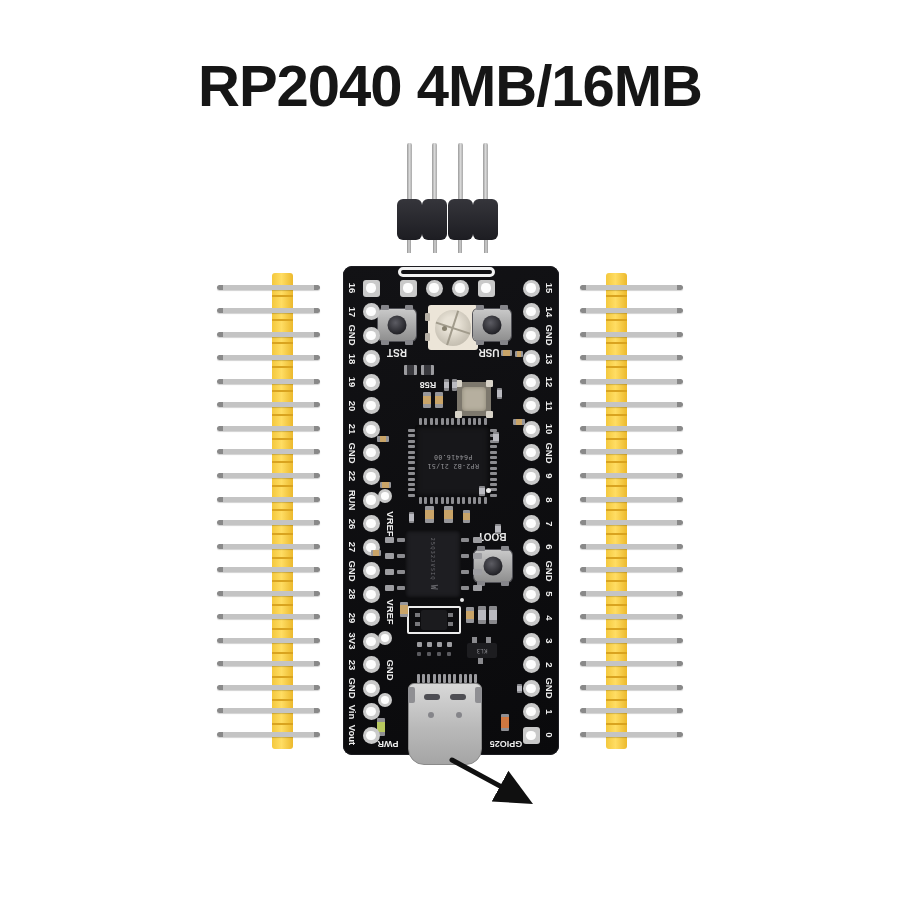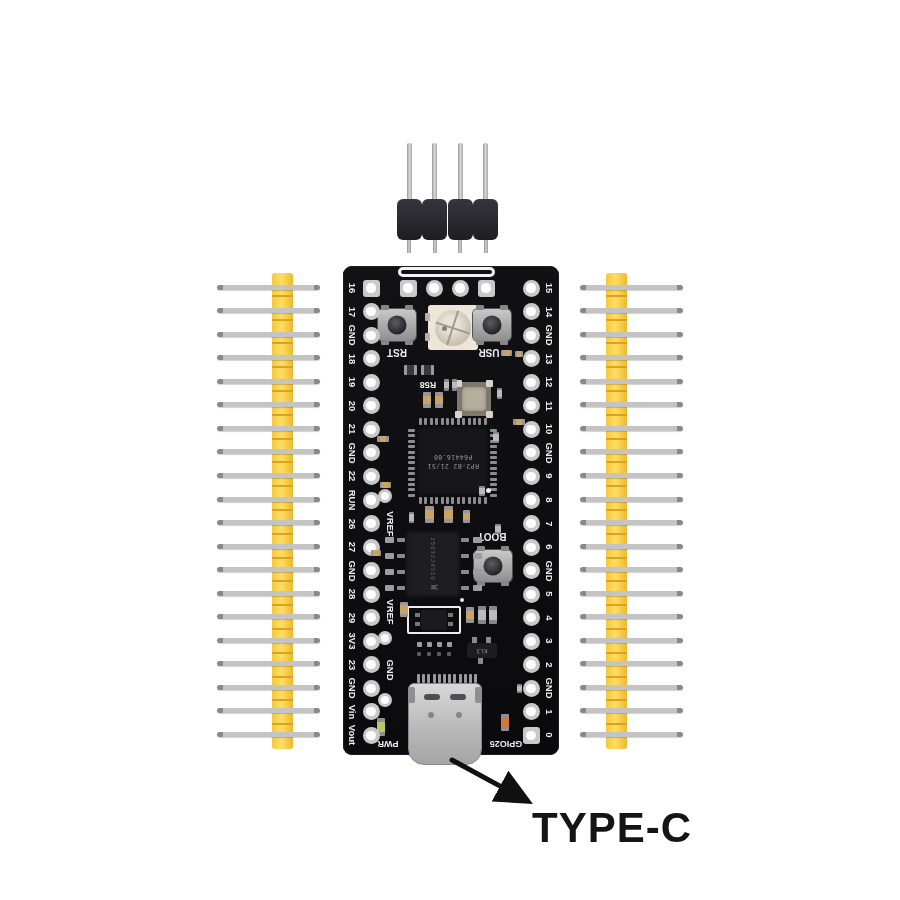--- a/index.html
+++ b/index.html
@@ -105,20 +105,21 @@
   .hpin{position:absolute;width:5px;background:linear-gradient(90deg,#9a9a9a,#d8d8d8 50%,#a8a8a8);border-radius:2px}
   .hblk{position:absolute;width:25px;height:41px;border-radius:6px;
         background:linear-gradient(180deg,#35353b,#1d1d22)}
   .hstub{position:absolute;width:4px;height:13px;background:linear-gradient(90deg,#909090,#d0d0d0,#9a9a9a)}
 </style>
 </head>
 <body>
 
 <div id="stage">
 
+  <div class="title">RP2040 4MB/16MB</div>
 
   <div id="board">
     <div class="silk-rect" style="left:55px;top:1px;width:97px;height:10px"></div>
 
     <div class="btn" style="left:35px;top:43px">
         <div class="btn-leg" style="position: absolute; left: 3px; top: -4px;"></div>
         <div class="btn-leg" style="position: absolute; left: 27px; top: -4px;"></div>
         <div class="btn-leg" style="position: absolute; left: 3px; top: 31px;"></div>
         <div class="btn-leg" style="position: absolute; left: 27px; top: 31px;"></div>
         <div class="btn-cap" style="position: absolute;"></div>
@@ -421,21 +422,20 @@
 
   <svg style="position:absolute;left:438px;top:748px" width="115" height="70" viewBox="0 0 115 70">
     <defs>
       <marker id="ah" markerWidth="8" markerHeight="8" refX="5" refY="4" orient="auto">
         <path d="M0,0.5 L7.5,4 L0,7.5 Z" fill="#101010"></path>
       </marker>
     </defs>
     <line x1="14" y1="12" x2="84" y2="50" stroke="#101010" stroke-width="5" stroke-linecap="round" marker-end="url(#ah)"></line>
   </svg>
 
-  <div class="typec">TYPE-C</div>
 <div class="yseg" style="position: absolute; left: 272px; top: 273px; width: 21px; height: 23.8px; border-radius: 3px 3px 0px 0px;"></div>
     <div class="ypin" style="position: absolute; left: 217px; top: 284.5px; width: 103px;"></div>
     <div class="yseg" style="position: absolute; left: 272px; top: 296.8px; width: 21px; height: 23.8px;"></div>
     <div class="ypin" style="position: absolute; left: 217px; top: 308.1px; width: 103px;"></div>
     <div class="yseg" style="position: absolute; left: 272px; top: 320.6px; width: 21px; height: 23.8px;"></div>
     <div class="ypin" style="position: absolute; left: 217px; top: 331.6px; width: 103px;"></div>
     <div class="yseg" style="position: absolute; left: 272px; top: 344.4px; width: 21px; height: 23.8px;"></div>
     <div class="ypin" style="position: absolute; left: 217px; top: 355.1px; width: 103px;"></div>
     <div class="yseg" style="position: absolute; left: 272px; top: 368.2px; width: 21px; height: 23.8px;"></div>
     <div class="ypin" style="position: absolute; left: 217px; top: 378.7px; width: 103px;"></div>

